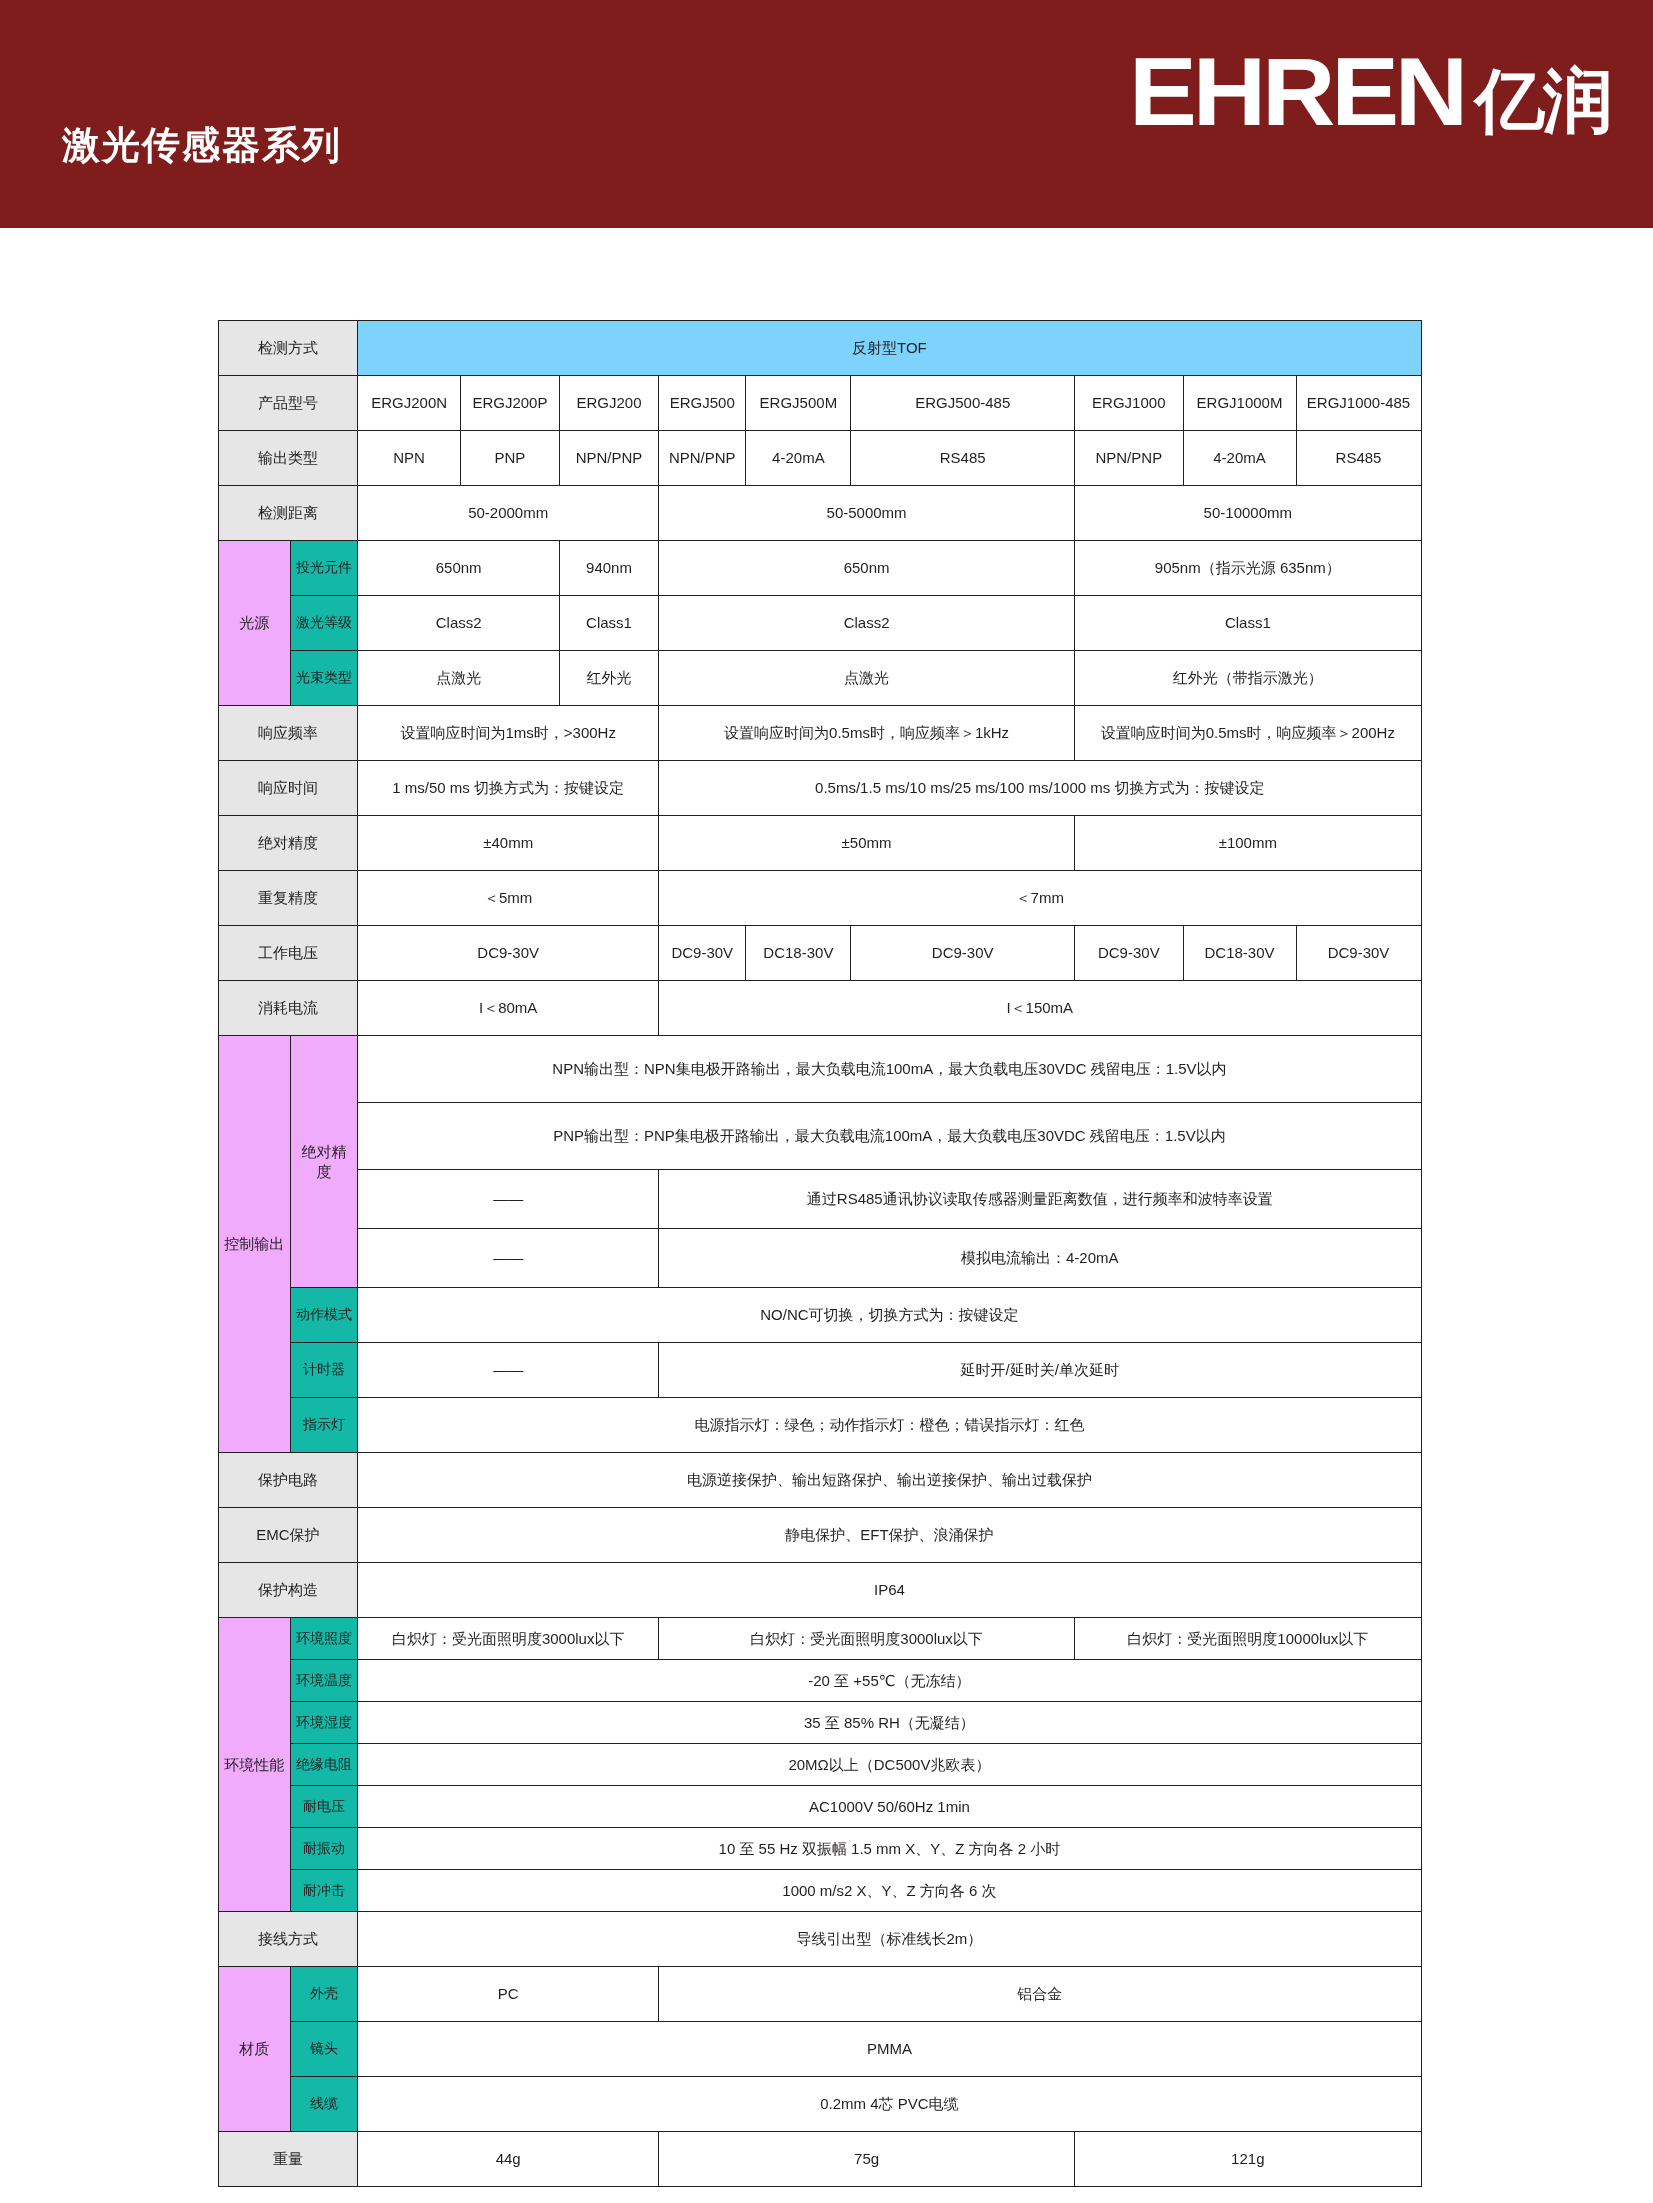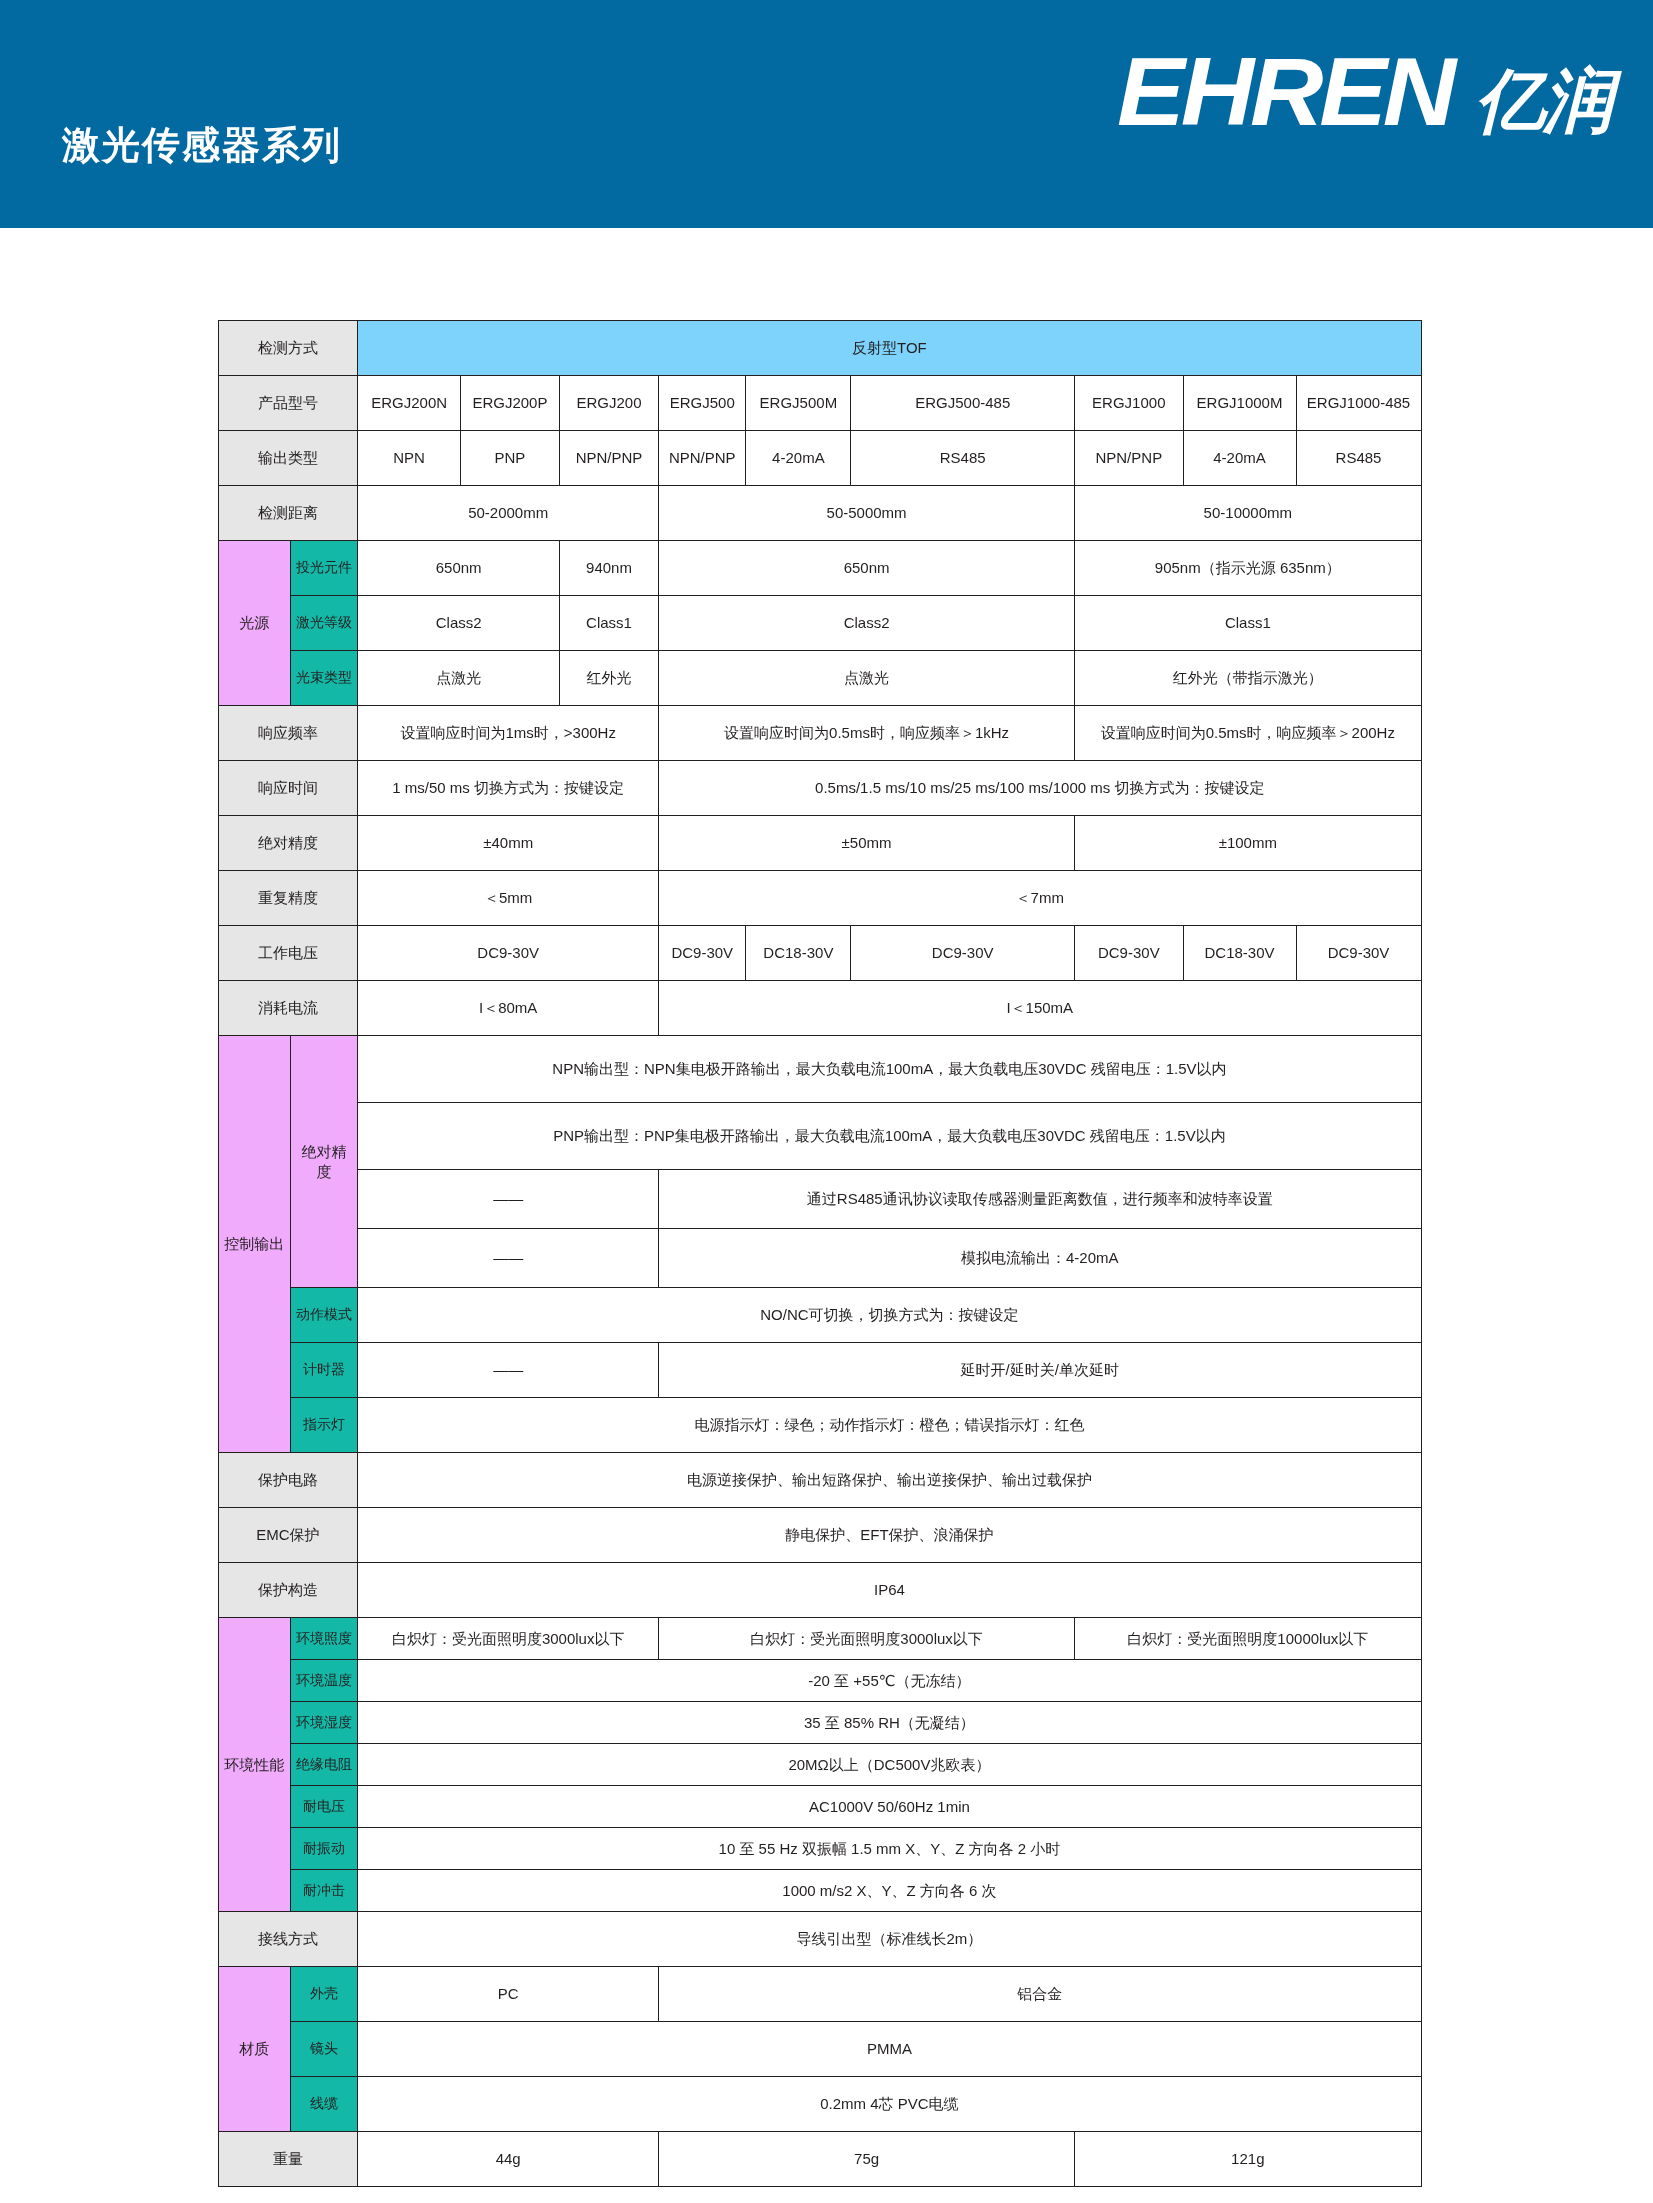--- a/index.html
+++ b/index.html
@@ -33,22 +33,21 @@
     color: #ffffff;
     letter-spacing: 2px;
     white-space: nowrap;
   }
   .brand-logo {
     position: absolute;
     right: 42px;
     top: 48px;
     display: flex;
     align-items: flex-end;
-    gap: 12px;
-    font-style: italic;
+    gap: 0px;
   }
   .brand-en {
     font-size: 96px;
     font-weight: bold;
     color: #ffffff;
     font-family: "Liberation Sans", "DejaVu Sans", sans-serif;
     letter-spacing: -4px;
     line-height: 0.92;
     font-stretch: condensed;
     transform: scaleX(1.06);
@@ -105,21 +104,21 @@
   }
   td.shade {
     background: #7dd3fc;
   }
   td.tall { height: 46px; }
   td.sm   { height: 33px; }
 </style>
 </head>
 <body>
 
-<div class="banner" style="background: #0369a1;">
+<div class="banner" style="background: #7f1d1d;">
   <div class="banner-title">激光传感器系列</div>
   <div class="brand-logo">
     <span class="brand-en">EHREN</span>
     <span class="brand-cn">亿润</span>
   </div>
 </div>
 
 <div class="sheet">
 <table class="spec">
   <colgroup>

